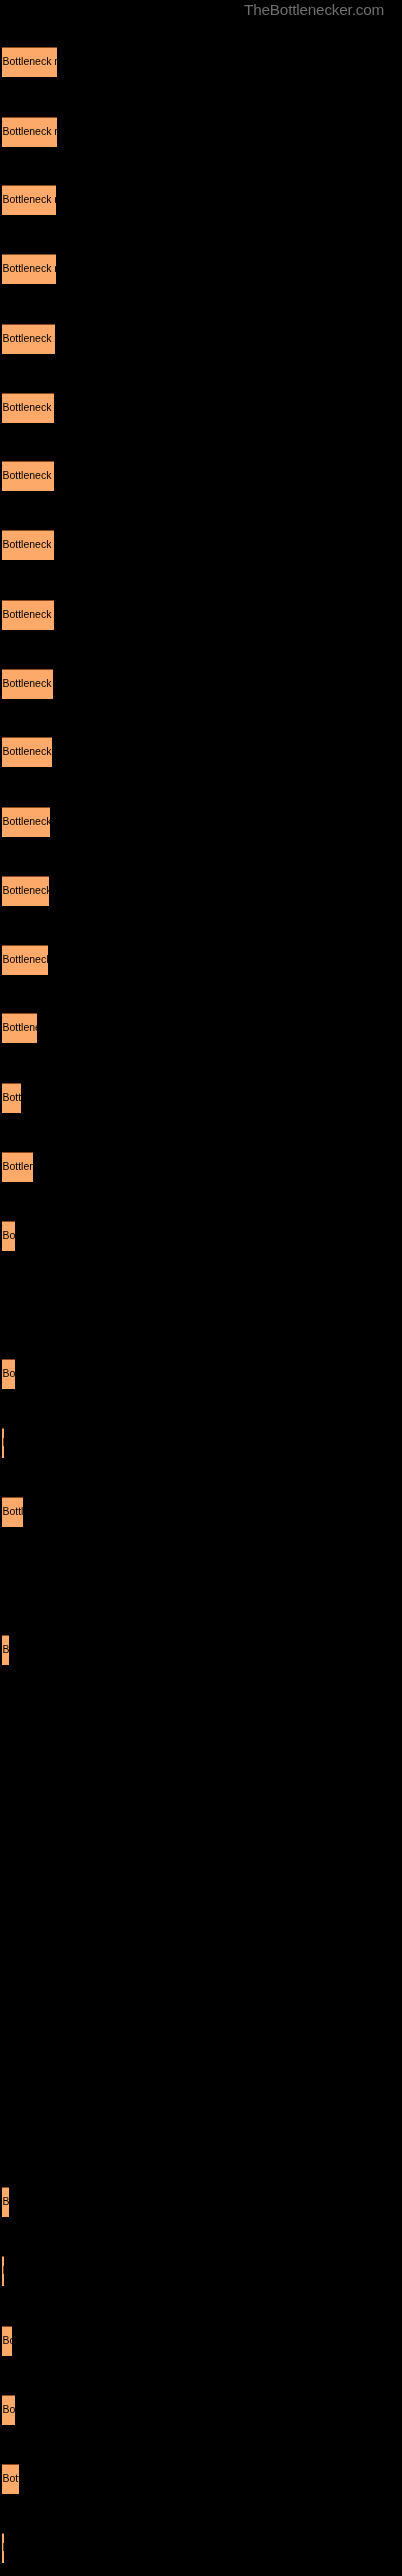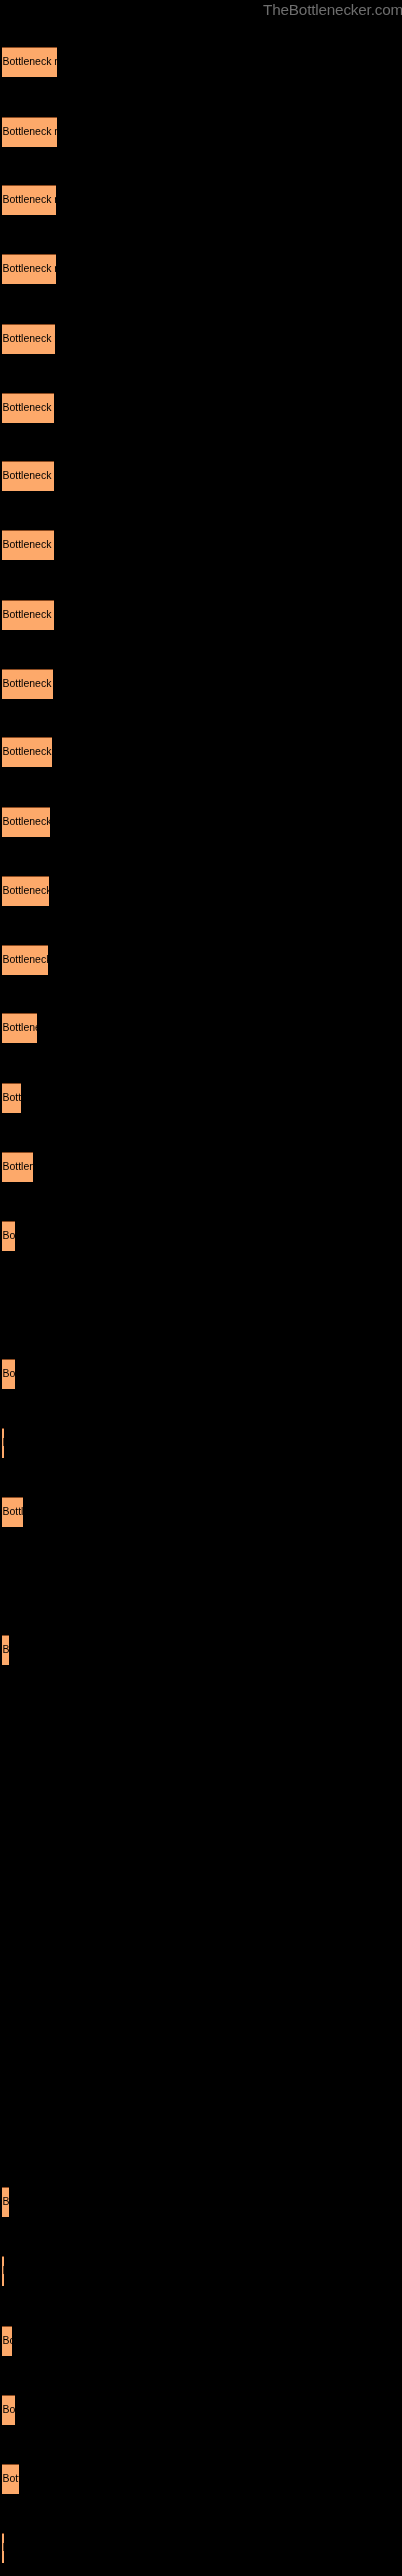--- a/index.html
+++ b/index.html
@@ -13,21 +13,21 @@
     position: relative;
     font-family: "Liberation Sans", sans-serif;
     overflow: hidden;
   }
   #watermark {
     position: absolute;
     top: 0px;
     left: 0;
     width: 403px;
     text-align: right;
-    padding-right: 0;
+    padding-right: 19px;
     box-sizing: border-box;
     color: #6e6e6e;
     font-size: 15.3px;
     font-family: "Liberation Sans", sans-serif;
     letter-spacing: -0.2px;
     line-height: 19.3px;
     white-space: nowrap;
   }
   #chart {
     position: absolute;

